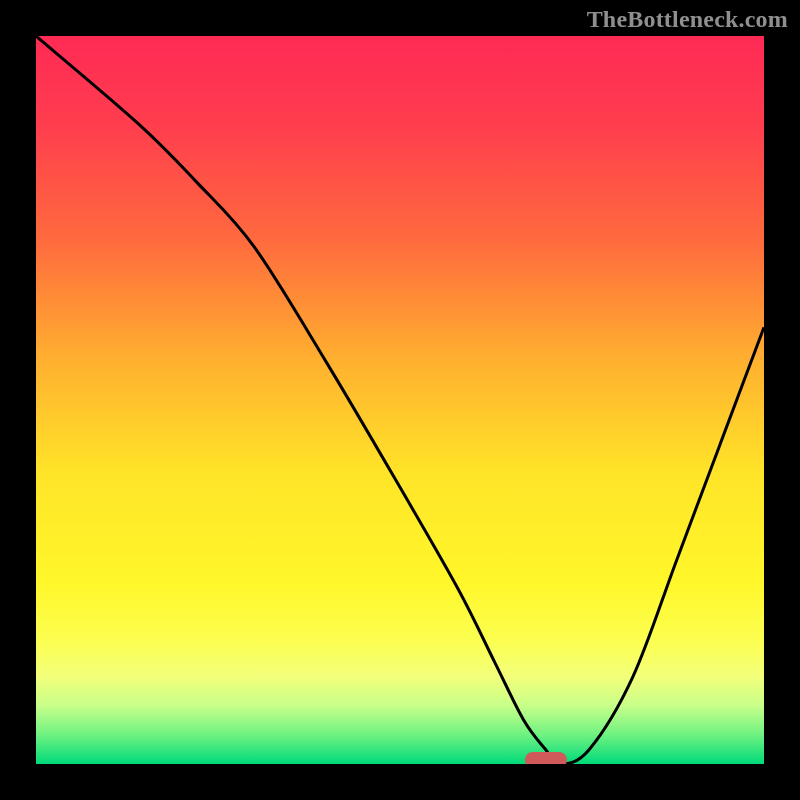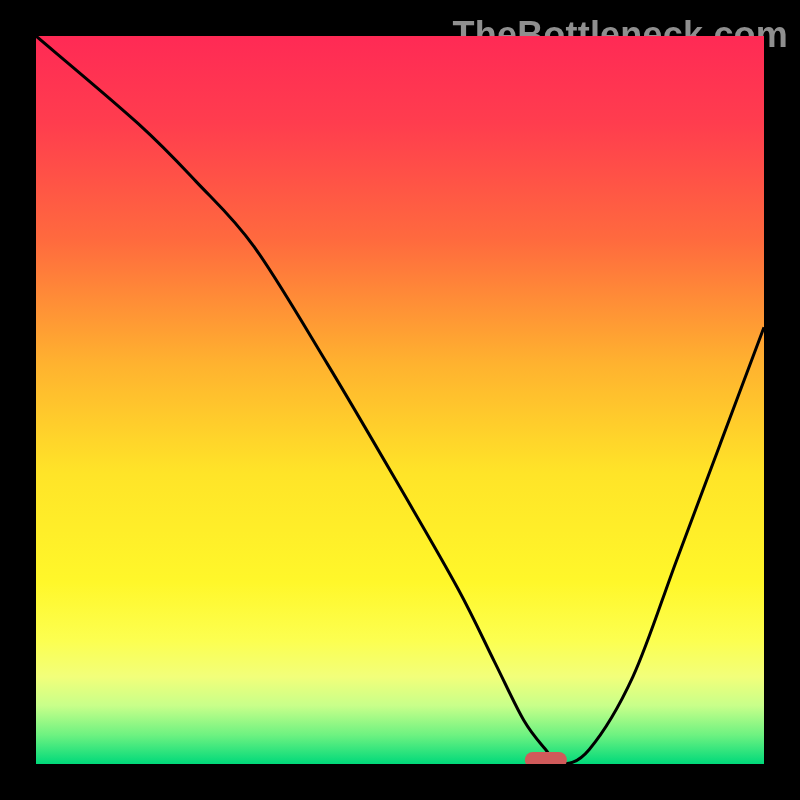--- a/index.html
+++ b/index.html
@@ -48,26 +48,25 @@
   }
   .marker {
     position: absolute;
     border-radius: 10px;
     transform: translate(-50%, -50%);
   }
   .watermark {
     position: absolute;
     top: 6px;
     right: 12px;
-    font-family: Liberation Sans, sans-serif;
-    font-size: 36px;
+    font-family: Liberation Serif, serif;
+    font-size: 24px;
     font-weight: bold;
     color: #8f8f8f;
     letter-spacing: 0.2px;
-    margin-top: 8px;
   }
 </style>
 </head>
 <body>
 
 <div class="frame">
   <div class="watermark">TheBottleneck.com</div>
 
   <div class="plot">
     <div class="gradient" style="background: linear-gradient(rgb(255, 42, 85) 0%, rgb(255, 61, 78) 12%, rgb(255, 106, 62) 28%, rgb(255, 178, 47) 45%, rgb(255, 228, 40) 60%, rgb(255, 247, 42) 75%, rgb(252, 255, 80) 83%, rgb(242, 255, 122) 88%, rgb(200, 255, 138) 92%, rgb(110, 242, 129) 96%, rgb(0, 217, 122) 100%);"></div>

